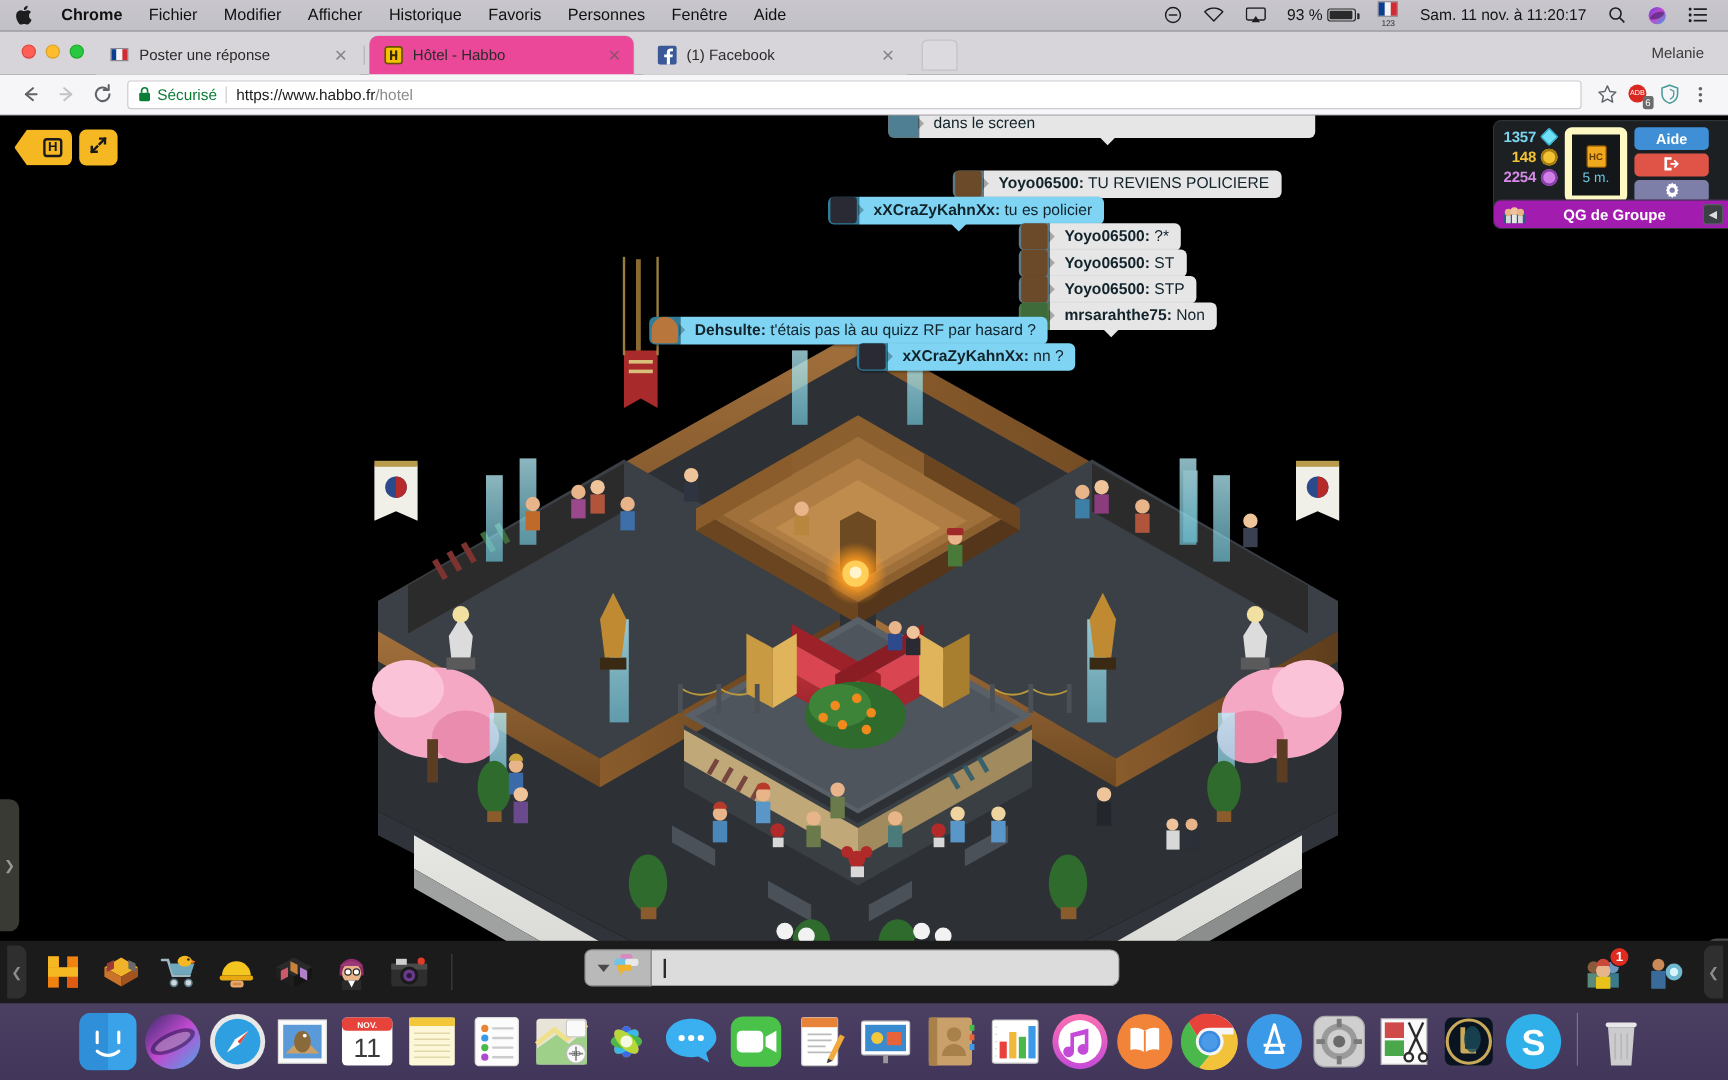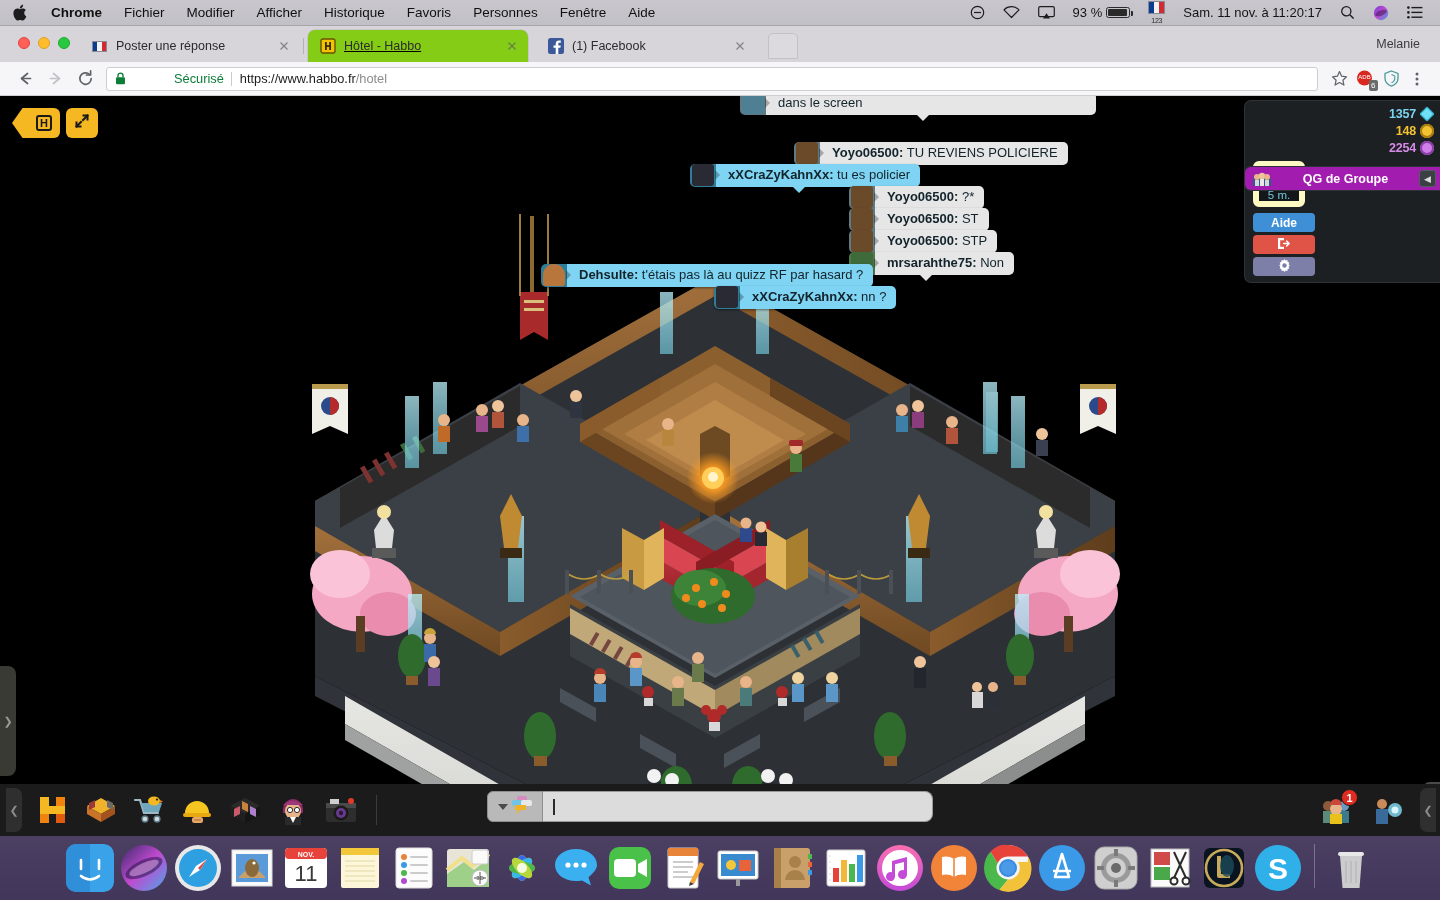--- a/index.html
+++ b/index.html
@@ -59,21 +59,21 @@
   .tl{ width:12px;height:12px;border-radius:50%; }
   .tl.r{background:#ff5f57;border:0.5px solid #e0443e;}
   .tl.y{background:#ffbd2e;border:0.5px solid #dea123;}
   .tl.g{background:#28c940;border:0.5px solid #1aab29;}
 
   .tab{
     position:absolute; top:4px; height:32px;
     background:#d7d5d9; display:flex; align-items:center;
     padding:0 8px 0 12px; border-radius:7px 7px 0 0;
   }
-  .tab.active{ background:#84cc16; box-shadow:0 0 0 0.5px #b9b7bc;text-decoration:underline; }
+  .tab.active{ background:#ec4899; box-shadow:0 0 0 0.5px #b9b7bc; }
   .tab-fav{ width:16px;height:16px;margin-right:8px;flex:0 0 16px; position:relative;}
   .tab-title{ font-size:12.5px; color:#2b2b2b; white-space:nowrap; overflow:hidden;
     text-overflow:ellipsis; flex:1 1 auto; }
   .tab-close{ width:16px;height:16px;margin-left:6px;opacity:.65;flex:0 0 16px; }
   .tab-sep{ position:absolute; top:12px; width:1px; height:16px; background:#b3b1b6; }
   .tab-new{
     position:absolute; top:7px; left:768px; width:30px; height:26px;
     border:1px solid #c3c1c6; border-radius:5px 5px 0 0; background:#dcdade;
   }
   .win-user{
@@ -86,21 +86,21 @@
     background:#f6f5f7; border-bottom:1px solid #cfcdd2; z-index:55;
     display:flex; align-items:center; padding:0 10px;
   }
   .nav-btn{ width:30px;height:30px; display:flex;align-items:center;justify-content:center; }
   .omnibox{
     flex:1 1 auto; height:24px; background:#fff; border:1px solid #cdccd1;
     border-radius:3px; margin:0 8px 0 6px; display:flex; align-items:center;
     padding:0 8px; font-size:12.8px; overflow:hidden;
   }
   .lockicon{ width:11px;height:13px;margin-right:5px; flex:0 0 11px;}
-  .secure{ color:#0b7d37; margin-right:7px; white-space:nowrap;margin-left:43px;}
+  .secure{ color:#0b7d37; margin-right:7px; white-space:nowrap;}
   .omni-sep{ width:1px;height:14px;background:#ccc;margin-right:8px;}
   .url-host{ color:#1b1b1b; }
   .url-path{ color:#8b8b8b; }
   .tb-icon{ width:26px;height:26px;display:flex;align-items:center;justify-content:center;position:relative;}
 
   
   .game{
     position:absolute; top:96px; left:0; width:1440px; height:740px;
     background:#000; overflow:hidden; z-index:10;
   }
@@ -155,21 +155,21 @@
     position:absolute; bottom:-6px; left:34px; width:0;height:0;
     border-left:7px solid transparent;border-right:7px solid transparent;
   }
   .bub-blue .bub-tail{ border-top:7px solid #7ed4f2; }
   .bub-gray .bub-tail, .bub-green .bub-tail{ border-top:7px solid #e6e6e6; }
 
   
   .hud{
     position:absolute; right:0px; top:4px; width:196px; z-index:30;
     background:#1d2023; border-radius:7px 0 0 7px; padding:5px 6px 6px 8px;
-    display:flex; gap:6px; border:1px solid #2e3337; border-right:none;flex-direction:column;
+    display:flex; gap:6px; border:1px solid #2e3337; border-right:none;
   }
   .hud-credits{ display:flex;flex-direction:column; gap:3px; padding-top:1px;}
   .hud-row{ display:flex; align-items:center; justify-content:flex-end; gap:4px; }
   .hud-num{ font-size:12.5px; font-weight:bold; letter-spacing:-.2px; }
   .hud-num.c1{ color:#79d4ef; }
   .hud-num.c2{ color:#f2c233; }
   .hud-num.c3{ color:#d58ae8; }
   .coin{ width:14px;height:14px;border-radius:50%;display:block; }
   .coin.diamond{
     background:#6fe0f5; border-radius:2px; transform:rotate(45deg) scale(.78);

